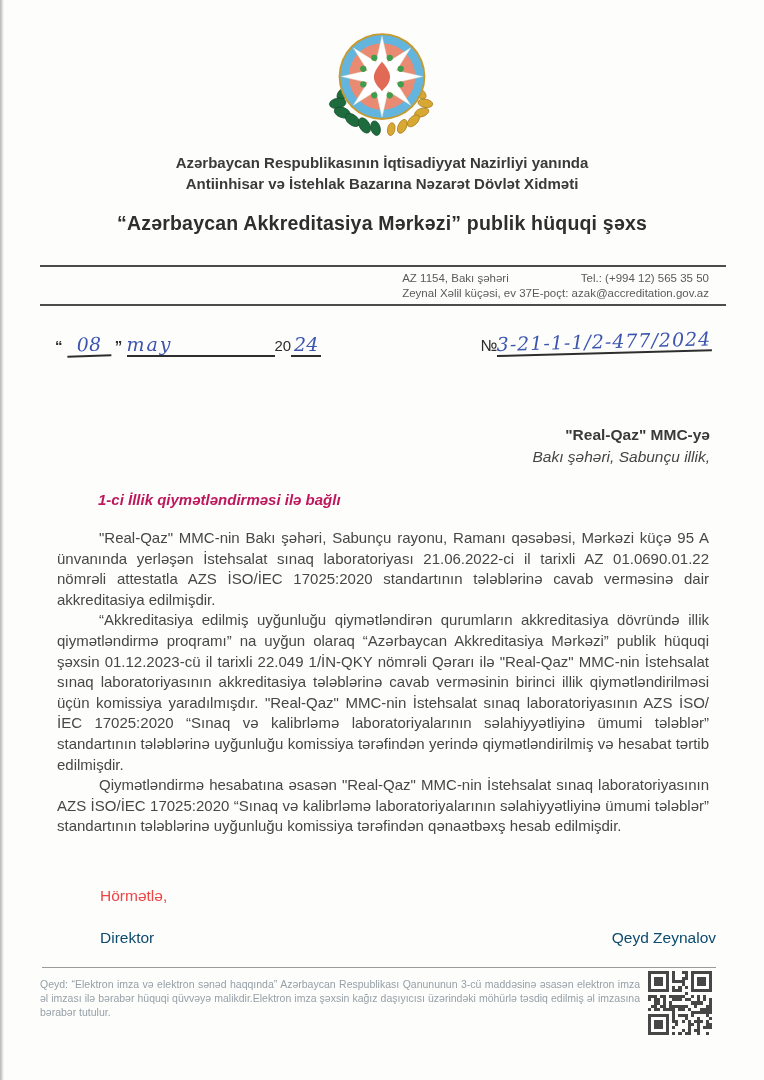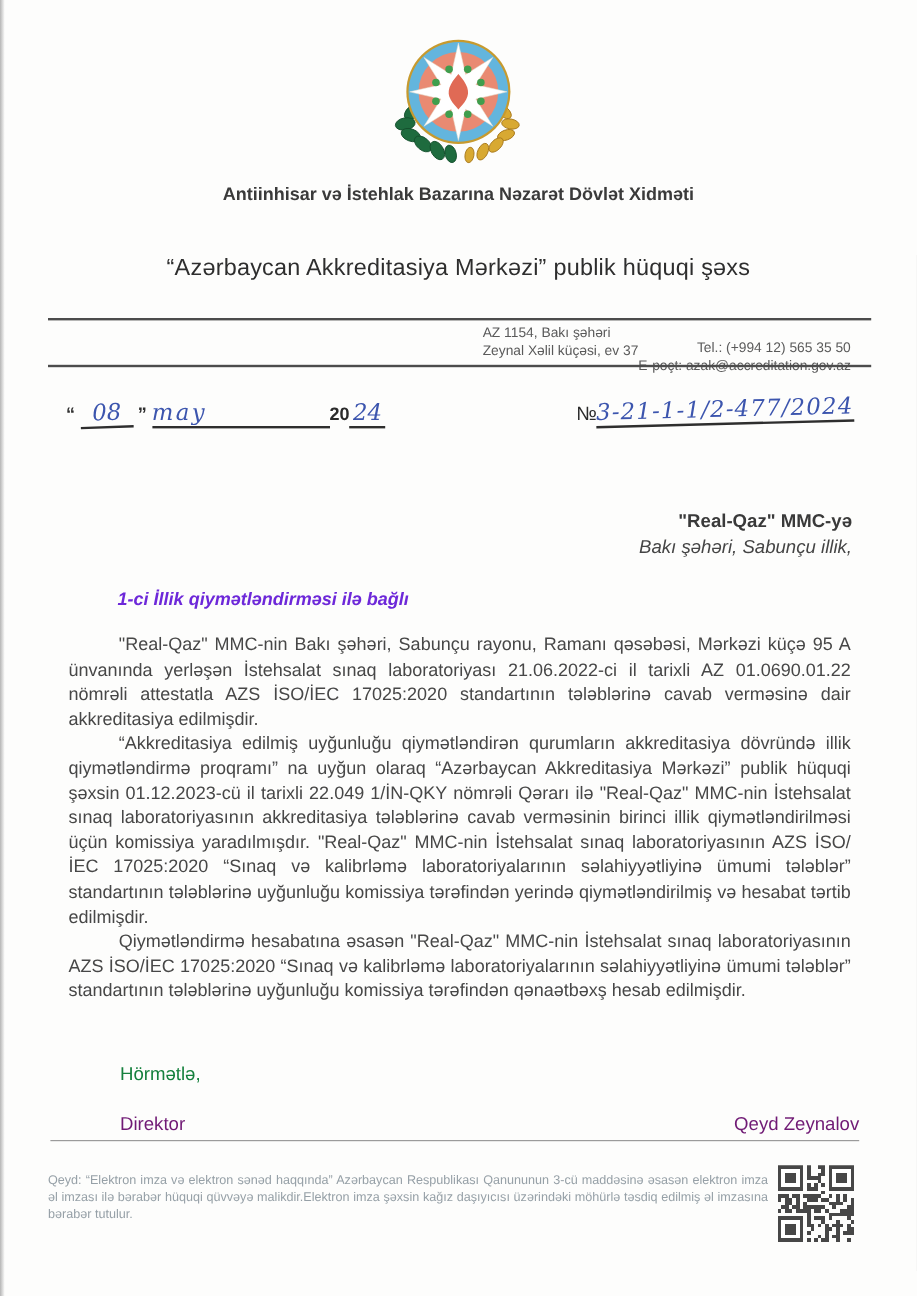--- a/index.html
+++ b/index.html
@@ -16,70 +16,70 @@
     content:""; position:absolute; left:0; top:0; bottom:0; width:4px;
     background:linear-gradient(to right,#b5b5b5,rgba(255,255,255,0)); z-index:5;
   }
   .emblem { position:absolute; top:28px; left:50%; transform:translateX(-50%); }
   .org {
     position:absolute; top:152px; left:0; right:0;
     text-align:center; font-weight:bold; font-size:15px; line-height:21px; color:#3a3a3a;
   }
   .title {
     position:absolute; top:212px; left:0; right:0;
-    text-align:center; font-weight:normal; font-size:19.5px; color:#2e2e2e;
+    text-align:center; font-weight:bold; font-size:19.5px; color:#2e2e2e;
     letter-spacing:0.2px;
   }
   .rule { position:absolute; left:40px; right:38px; border-top:2px solid #4c4c4c; }
   .rule1 { top:265px; }
   .rule2 { top:304px; }
   .contact {
     position:absolute; top:271px; left:55px; right:55px;
     display:flex; justify-content:flex-end;
     font-size:11.5px; line-height:14.5px; color:#5a5a5a;
   }
-  .contact-right { text-align:right;margin-top:12px; }
+  .contact-right { text-align:right; }
   .dateline {
     position:absolute; top:333px; left:55px; right:52px;
     display:flex; justify-content:space-between; align-items:flex-end;
     font-size:15px; color:#2f2f2f;
   }
   .q { font-weight:bold; font-size:15px; }
   .hand {
     font-family:"DejaVu Serif","Liberation Serif",serif;
     font-style:italic; color:#3c55ae; font-size:19px;
   }
   .uline { border-bottom:2px solid #2e2e2e; }
   .day { display:inline-block; min-width:44px; text-align:center; transform:rotate(-2deg); }
   .month { display:inline-block; min-width:148px; text-align:left; letter-spacing:2px; }
-  .yrprint { font-weight:bold; font-size:15px; color:#2b2b2b;margin-top:26px; }
+  .yrprint { font-weight:normal; font-size:15px; color:#2b2b2b;margin-top:26px; }
   .yr2 { display:inline-block; min-width:30px; text-align:center; }
   .no { font-size:16px; color:#2b2b2b; }
   .refno { display:inline-block; min-width:208px; letter-spacing:1px; transform:rotate(-1.5deg); transform-origin:left bottom; }
   .recipient {
     position:absolute; top:424px; right:54px;
     text-align:right; font-size:15.5px; line-height:21.5px; color:#454545;
   }
   .r-name { font-weight:bold; color:#3a3a3a; }
   .r-line { font-style:italic; }
   .subject {
     position:absolute; top:491px; left:98px;
-    font-weight:bold; font-style:italic; font-size:15px; color:#6d28d9;
+    font-weight:bold; font-style:italic; font-size:15px; color:#be185d;
   }
   .bodytext {
     position:absolute; top:528px; left:57px; right:55px;
     font-size:15px; line-height:20.6px; text-align:justify; color:#474747;
   }
   .bodytext p { margin:0; text-indent:42px; }
-  .salutation { position:absolute; top:887px; left:100px; font-size:15.5px; color:#15803d; }
+  .salutation { position:absolute; top:887px; left:100px; font-size:15.5px; color:#ef4444; }
   .sigrow {
     position:absolute; top:929px; left:42px; right:48px;
     display:flex; justify-content:space-between; align-items:flex-end;
-    font-size:15.5px; color:#701a75;
-    border-bottom:1.5px solid #9b9b9b; padding-bottom:3px;gap:16px;
+    font-size:15.5px; color:#0c4a6e;
+    border-bottom:1.5px solid #9b9b9b; padding-bottom:20px;gap:16px;
   }
   .sigrow .role { margin-left:58px; }
   .footer-note {
     position:absolute; top:977px; left:40px; width:600px;
     font-size:10.5px; line-height:14px; color:#96a0a7; text-align:justify;
   }
   .qr { position:absolute; top:971px; right:52px; width:64px; height:64px; }
   .qr svg { width:64px; height:64px; }
 </style>
 </head>
@@ -123,20 +123,21 @@
           <circle cx="56.6" cy="72.3" r="3.4"></circle>
         <circle cx="44.7" cy="43.6" r="3.4"></circle>
           <circle cx="44.7" cy="60.4" r="3.4"></circle>
       </g>
 
       <path fill="#e06a55" d="M65,36 C73,45 76,52 72,59 C70,63 67,65 65,68 C63,65 60,63 58,59 C54,52 57,45 65,36 Z"></path>
     </svg>
   </div>
 
   <div class="org">
+    <div>Azərbaycan Respublikasının İqtisadiyyat Nazirliyi yanında</div>
     <div>Antiinhisar və İstehlak Bazarına Nəzarət Dövlət Xidməti</div>
   </div>
 
   <div class="title">“Azərbaycan Akkreditasiya Mərkəzi” publik hüquqi şəxs</div>
 
   <div class="rule rule1"></div>
 
   <div class="contact">
     <div class="contact-left">
       <div>AZ 1154, Bakı şəhəri</div>

